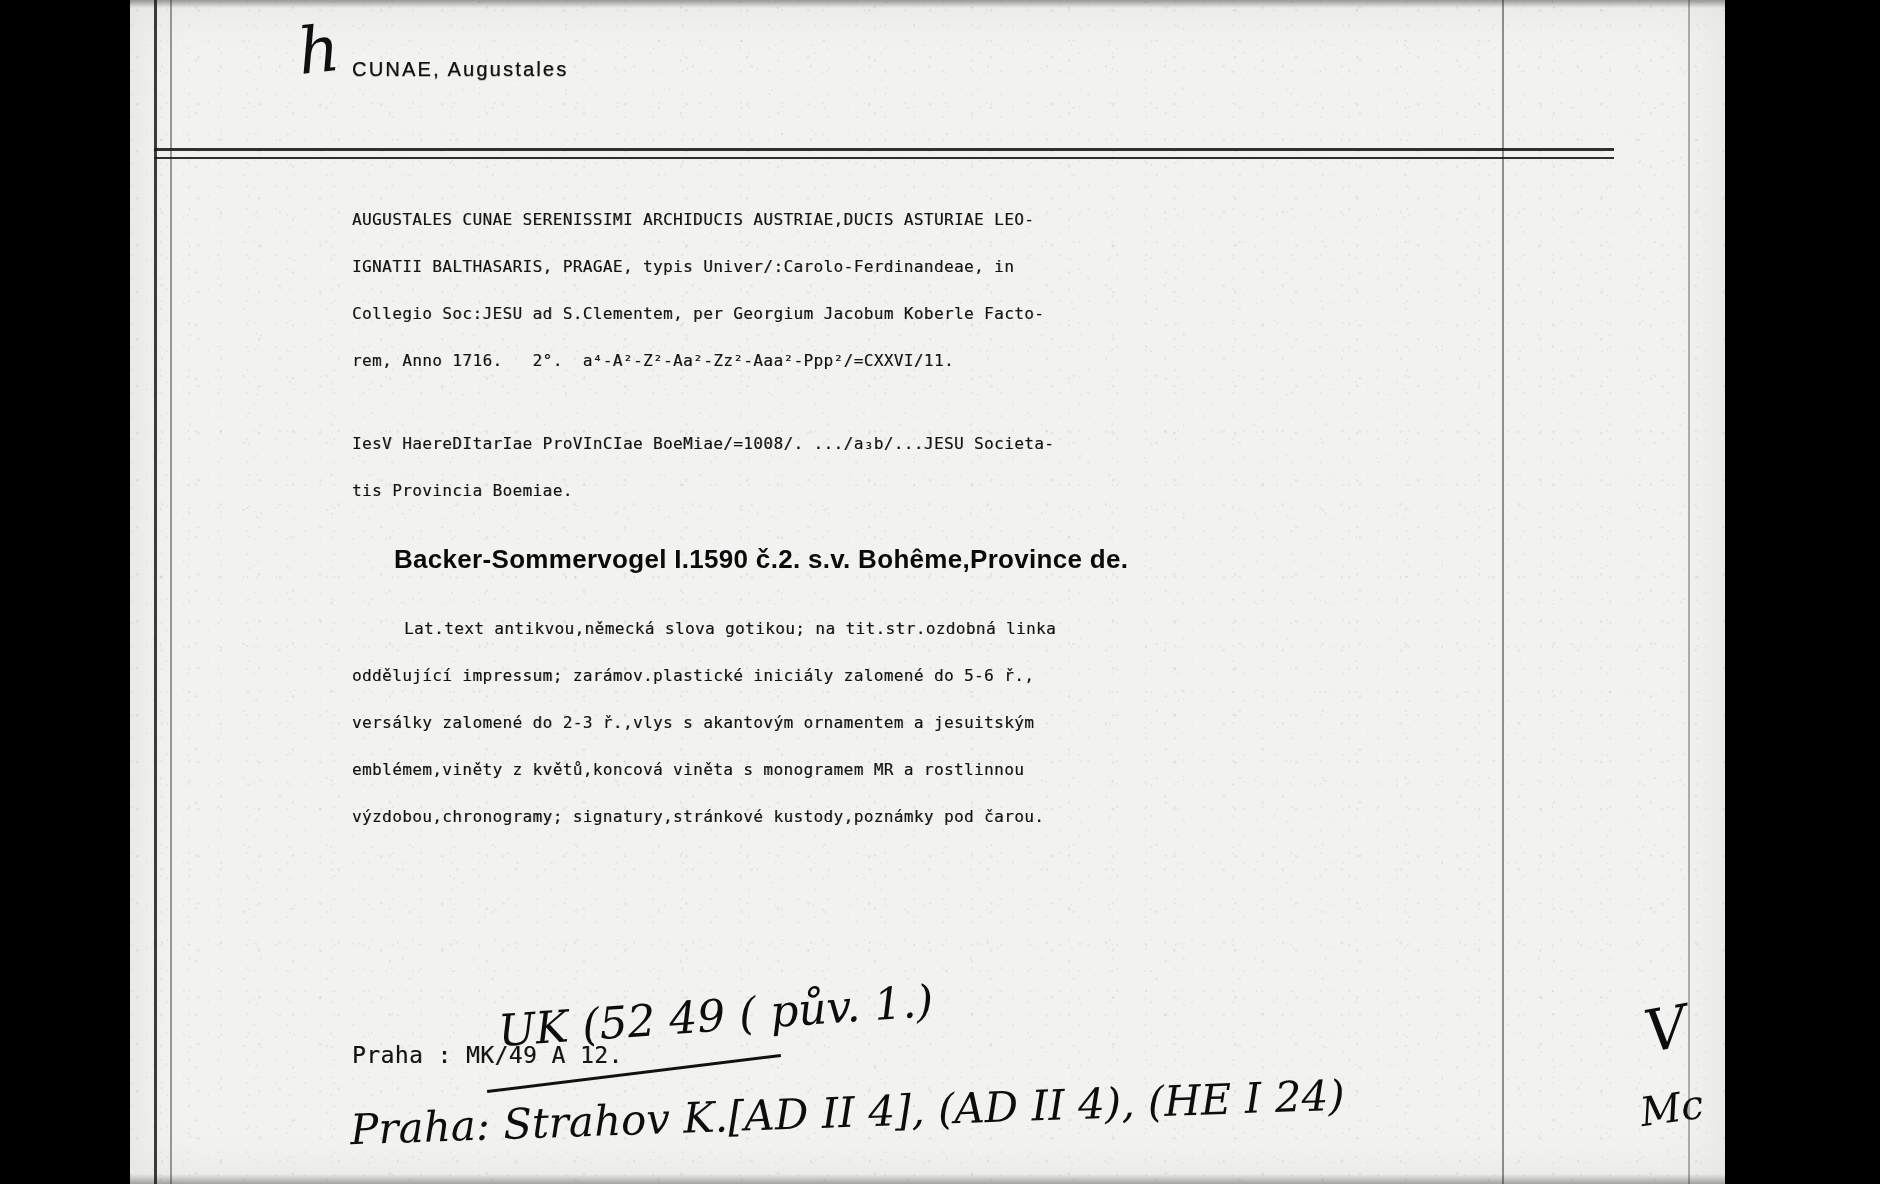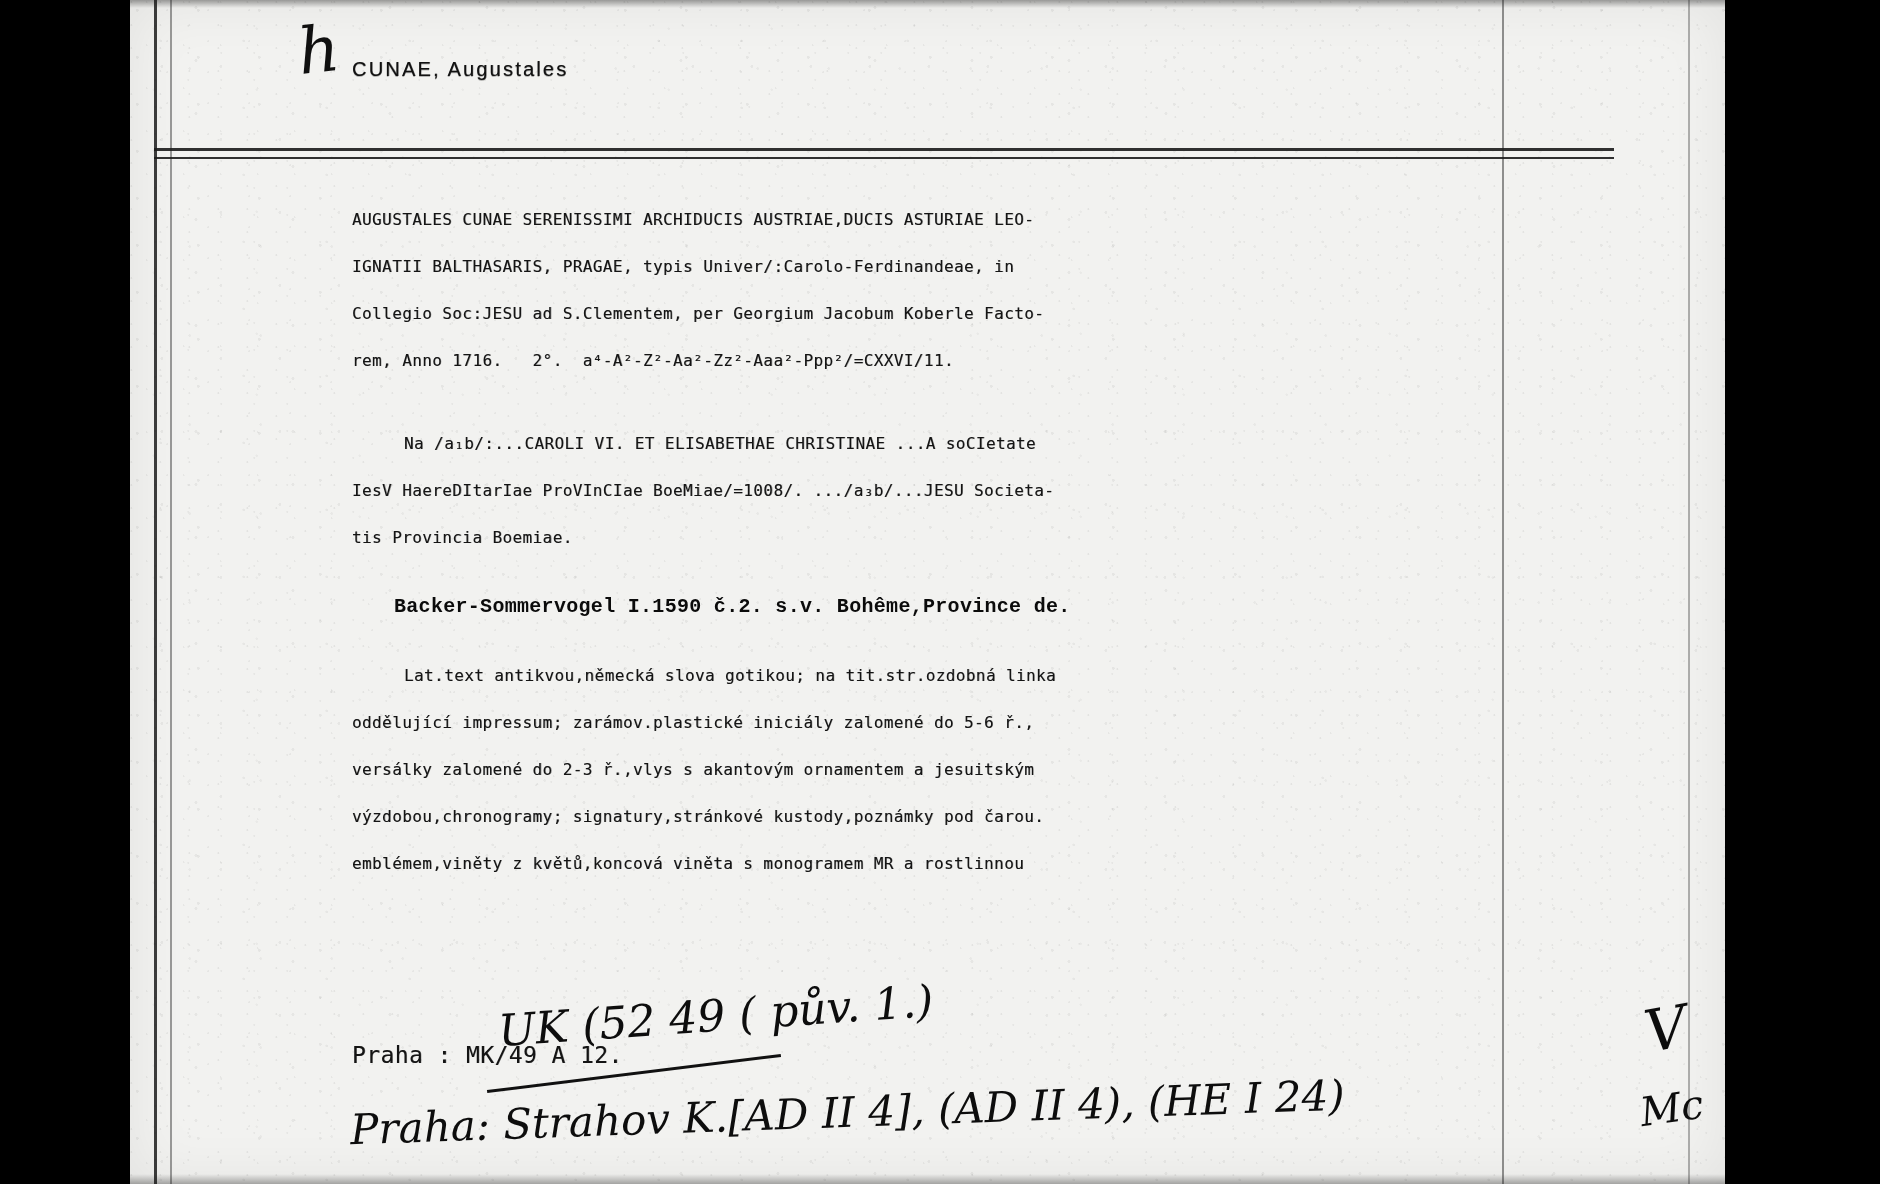--- a/index.html
+++ b/index.html
@@ -154,22 +154,22 @@
     font-size: 16px;
     line-height: 47px;
     color: #141414;
     letter-spacing: 0.4px;
     white-space: pre;
     text-shadow: 0.55px 0 0 rgba(0,0,0,0.4);
   }
   .tline.indent { padding-left: 52px; }
   .para-gap { height: 36px; }
   .bold-line {
-    font-family: Liberation Mono, monospace;
-    font-size: 20px;
+    font-family: Liberation Sans, sans-serif;
+    font-size: 26px;
     line-height: 47px;
     font-weight: bold;
     color: #0b0b0b;
     letter-spacing: 0.3px;
     white-space: pre;
     padding-left: 42px;
   }
   .small-gap { height: 22px; }
   
   .shelf-typed {
@@ -255,37 +255,36 @@
       <div>
         <div class="tline">AUGUSTALES CUNAE SERENISSIMI ARCHIDUCIS AUSTRIAE,DUCIS ASTURIAE LEO-</div>
         <div class="tline">IGNATII BALTHASARIS, PRAGAE, typis Univer/:Carolo-Ferdinandeae, in</div>
         <div class="tline">Collegio Soc:JESU ad S.Clementem, per Georgium Jacobum Koberle Facto-</div>
         <div class="tline">rem, Anno 1716.   2°.  a⁴-A²-Z²-Aa²-Zz²-Aaa²-Ppp²/=CXXVI/11.</div>
       </div>
 
       <div class="para-gap"></div>
 
       <div>
-        <div class="tline indent">Na /a₁b/:...CAROLI VI. ET ELISABETHAE CHRISTINAE ...A soCIetate</div>
         <div class="tline">IesV HaereDItarIae ProVInCIae BoeMiae/=1008/. .../a₃b/...JESU Societa-</div>
         <div class="tline">tis Provincia Boemiae.</div>
       </div>
 
       <div class="small-gap"></div>
 
       <div class="bold-line">Backer-Sommervogel I.1590 č.2. s.v. Bohême,Province de.</div>
 
       <div class="small-gap"></div>
 
       <div>
         <div class="tline indent">Lat.text antikvou,německá slova gotikou; na tit.str.ozdobná linka</div>
         <div class="tline">oddělující impressum; zarámov.plastické iniciály zalomené do 5-6 ř.,</div>
         <div class="tline">versálky zalomené do 2-3 ř.,vlys s akantovým ornamentem a jesuitským</div>
+        <div class="tline">emblémem,viněty z květů,koncová viněta s monogramem MR a rostlinnou</div>
         <div class="tline">výzdobou,chronogramy; signatury,stránkové kustody,poznámky pod čarou.</div>
-        <div class="tline">emblémem,viněty z květů,koncová viněta s monogramem MR a rostlinnou</div>
       </div>
 
     </div>
 
     <div class="shelf-typed">Praha : MK/49 A 12.</div>
 
     <div class="hand-annot-1">UK (52 49 ( pův. 1.)</div>
 
     <div class="strike-through"></div>
 

